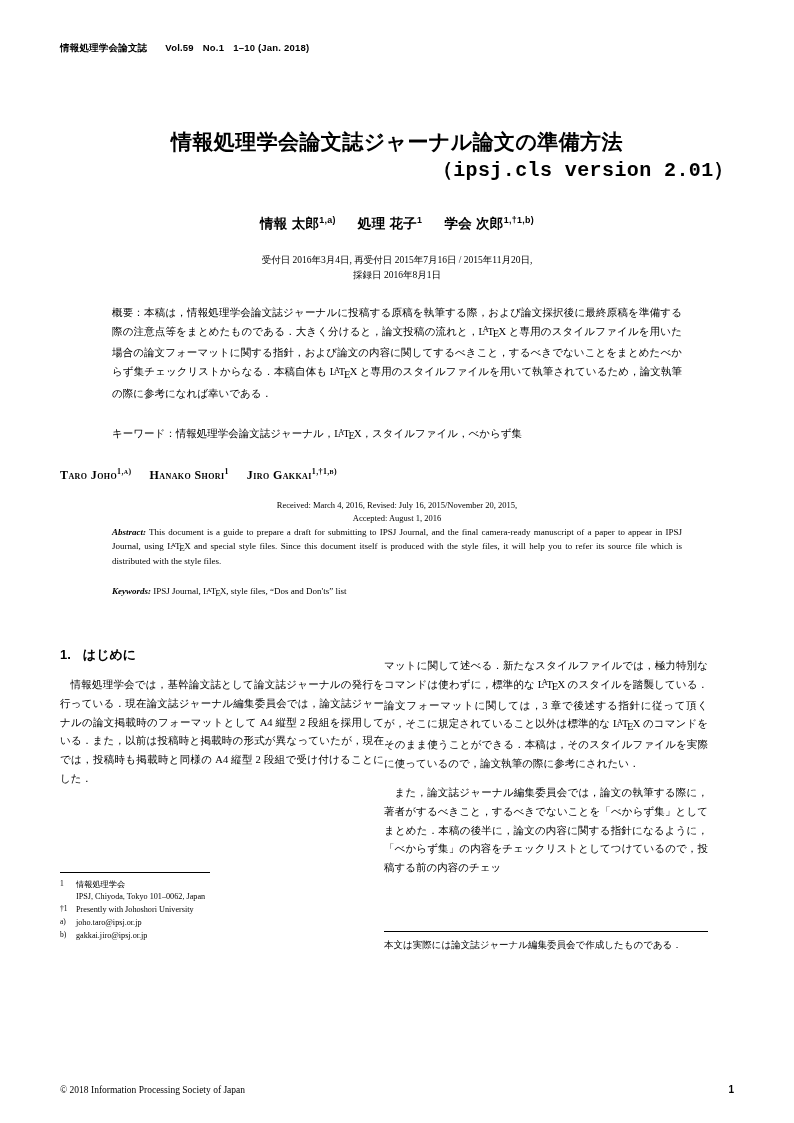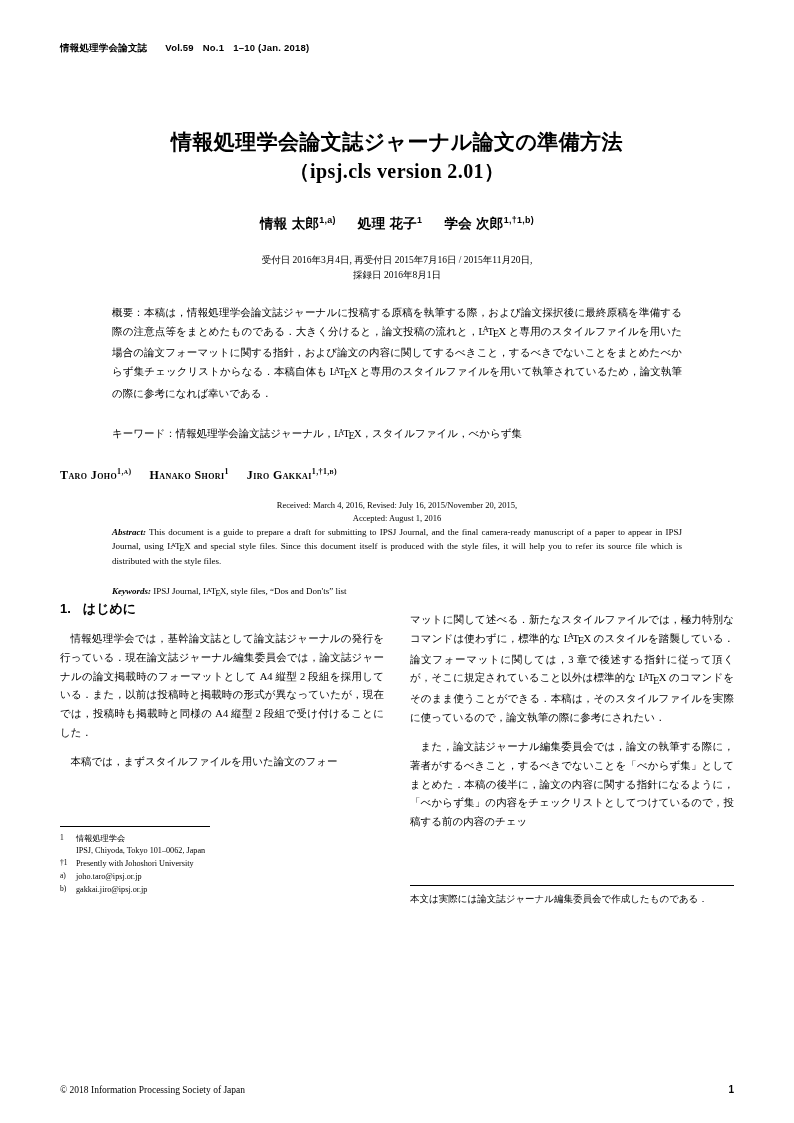--- a/index.html
+++ b/index.html
@@ -39,22 +39,23 @@
   .title-ja {
     text-align: center;
     font-family: "Liberation Sans", sans-serif;
     font-size: 21px;
     font-weight: bold;
     line-height: 1.42;
     margin-top: 72px;
     letter-spacing: 0.4px;
   }
   .title-ja .line2 {
-    font-family: Liberation Serif, serif;
+    font-family: Liberation Mono, monospace;
     font-size: 20px;
+    text-align: right;
   }
 
   .authors-ja {
     text-align: center;
     font-family: "Liberation Sans", sans-serif;
     font-size: 13.5px;
     font-weight: bold;
     margin-top: 30px;
     letter-spacing: 0.3px;
   }
@@ -114,22 +115,22 @@
     font-style: italic;
   }
   .keywords-en {
     font-size: 9px;
     line-height: 1.5;
     margin: 16px 52px 0 52px;
   }
 
   
   .columns {
+    margin-top: 46px;
     display: flex;
-    gap: 26px;
   }
   .col {
     width: 324px;
     position: relative;
   }
   .sec-head {
     font-family: "Liberation Sans", sans-serif;
     font-size: 13px;
     font-weight: bold;
     margin-bottom: 12px;
@@ -261,21 +262,20 @@
   </div>
 
   <div class="columns">
 
     <div class="col col-left">
       <div class="col-inner">
         <div class="sec-head">
           <span class="num">1.</span><span>はじめに</span>
         </div>
         <p class="para">情報処理学会では，基幹論文誌として論文誌ジャーナルの発行を行っている．現在論文誌ジャーナル編集委員会では，論文誌ジャーナルの論文掲載時のフォーマットとして A4 縦型 2 段組を採用している．また，以前は投稿時と掲載時の形式が異なっていたが，現在では，投稿時も掲載時と同様の A4 縦型 2 段組で受け付けることにした．</p>
-        <p class="para">本稿では，まずスタイルファイルを用いた論文のフォー</p>
 
         <div class="col-left-foot">
           <div class="fn-rule"></div>
           <div class="footnotes">
             <div class="fn">
               <div class="mark">1</div>
               <div class="body">
                 <span class="l2">情報処理学会</span>
                 <span class="l2">IPSJ, Chiyoda, Tokyo 101–0062, Japan</span>
               </div>

